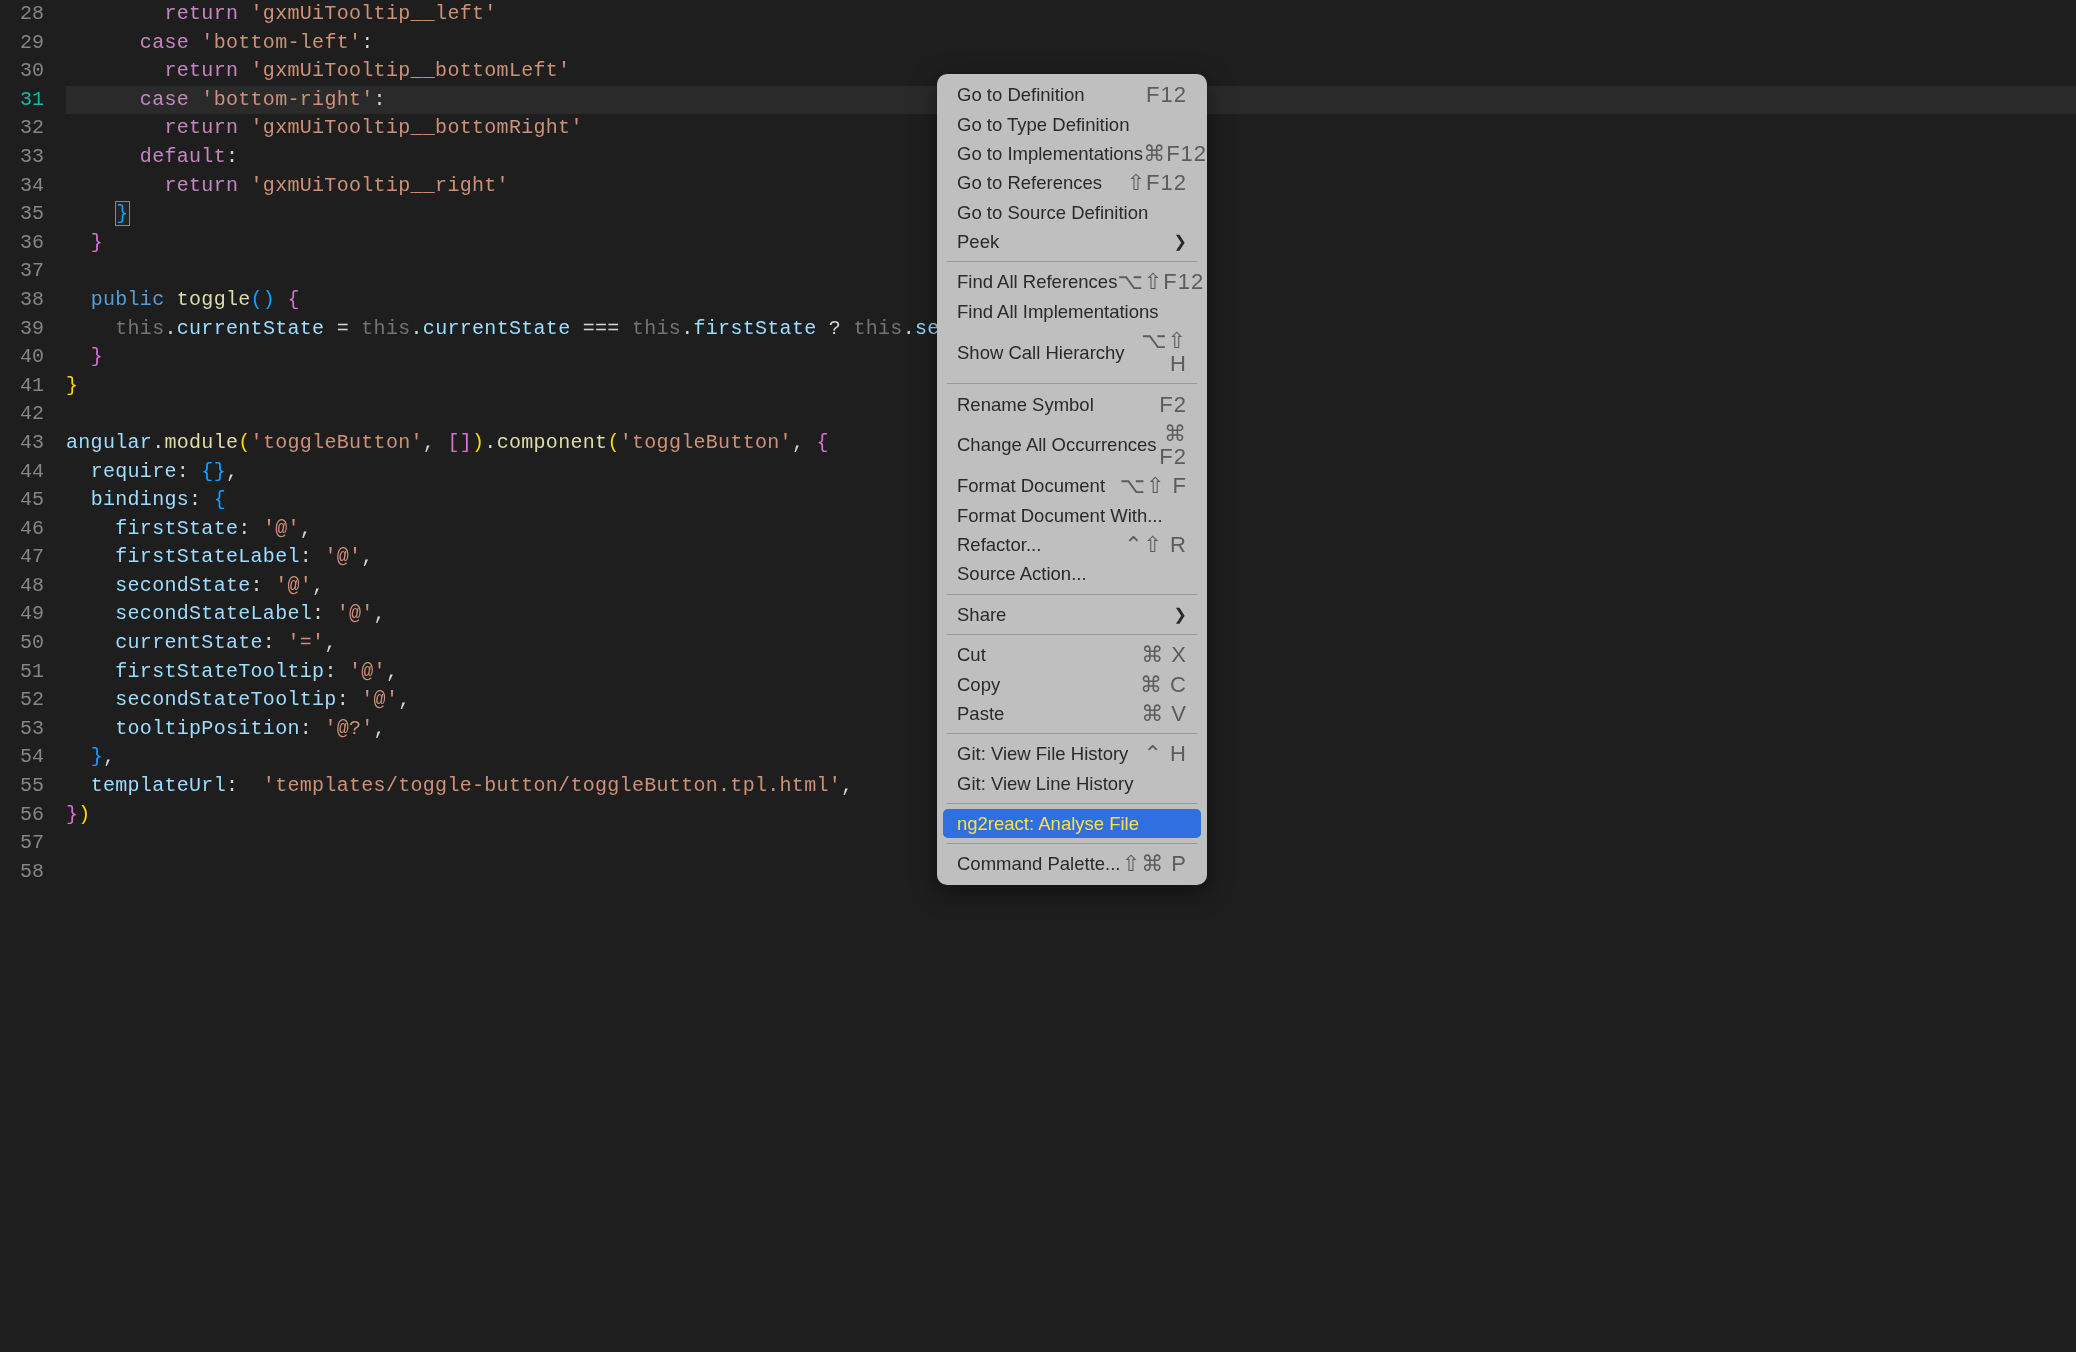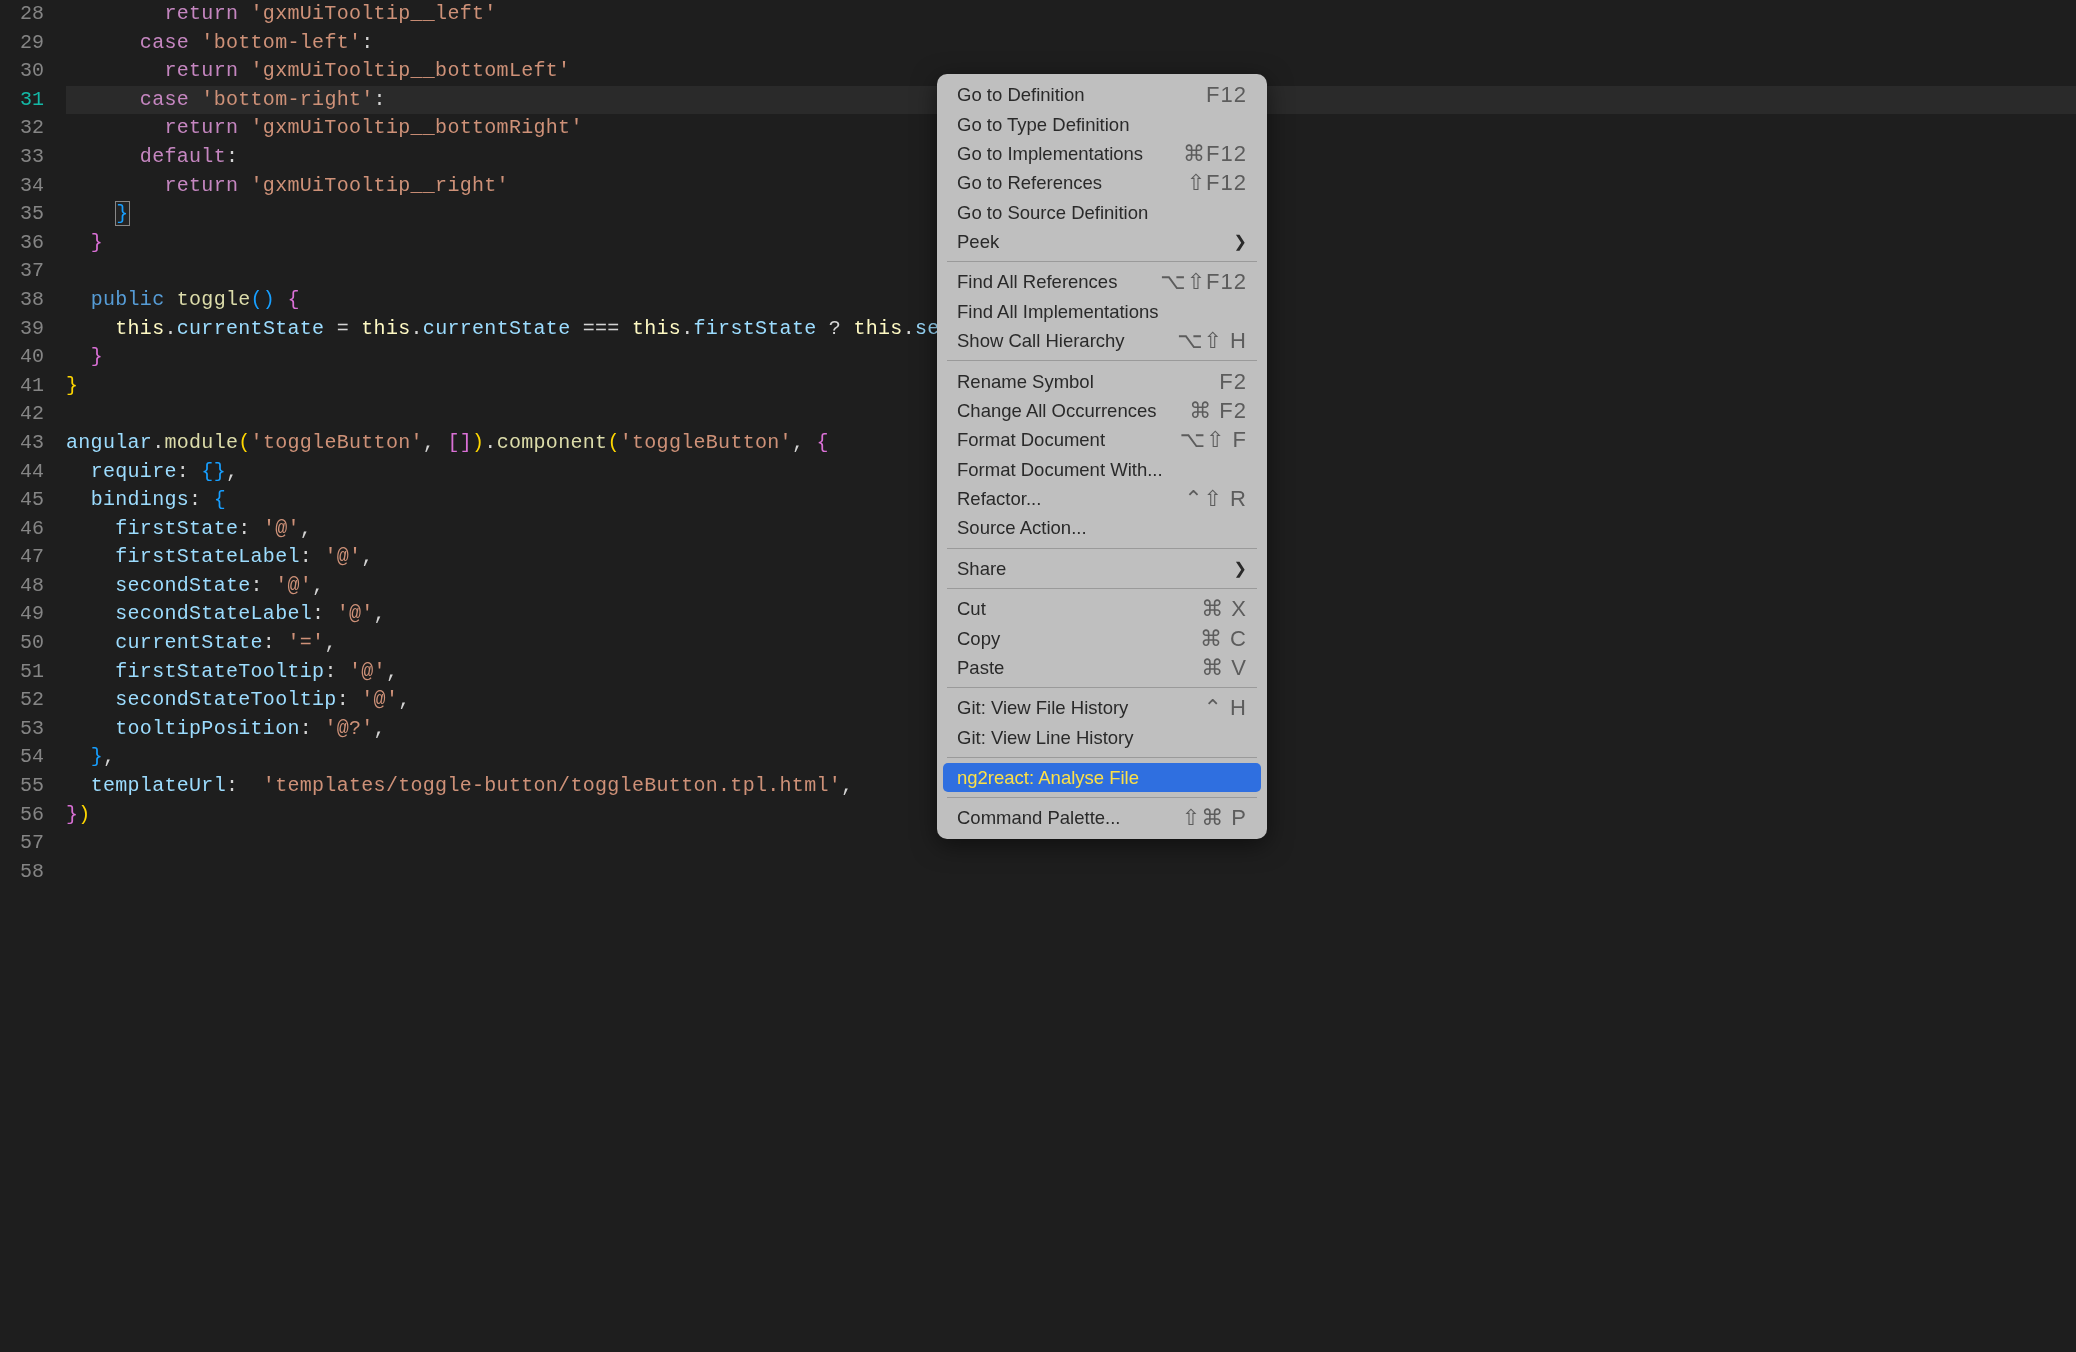--- a/index.html
+++ b/index.html
@@ -48,33 +48,33 @@
   }
   .tok-kw { color: #c586c0; }
   .tok-str { color: #ce9178; }
   .tok-fn { color: #dcdcaa; }
   .tok-id { color: #9cdcfe; }
   .tok-brace-y { color: #ffd700; }
   .tok-brace-p { color: #da70d6; }
   .tok-brace-b { color: #179fff; }
   .tok-punct { color: #d4d4d4; }
   .tok-public { color: #569cd6; margin-top: 35px; }
-  .tok-this { color: #fef9c3; }
+  .tok-this { color: #737373; }
   .tok-type { color: #4ec9b0; }
   .bracket-match {
     border: 1px solid #888;
     background: rgba(100,100,100,0.1);
   }
 
   
   .ctx-menu {
     position: absolute;
     top: 74px;
     left: 937px;
-    width: 330px;
+    width: 270px;
     background: #bfbfbf;
     border-radius: 10px;
     box-shadow: 0 6px 24px rgba(0,0,0,0.5);
     padding: 6px;
     font-family: -apple-system, BlinkMacSystemFont, "Segoe UI", sans-serif;
     font-size: 18.5px;
     color: #2a2a2a;
   }
   .ctx-item {
     display: flex;

